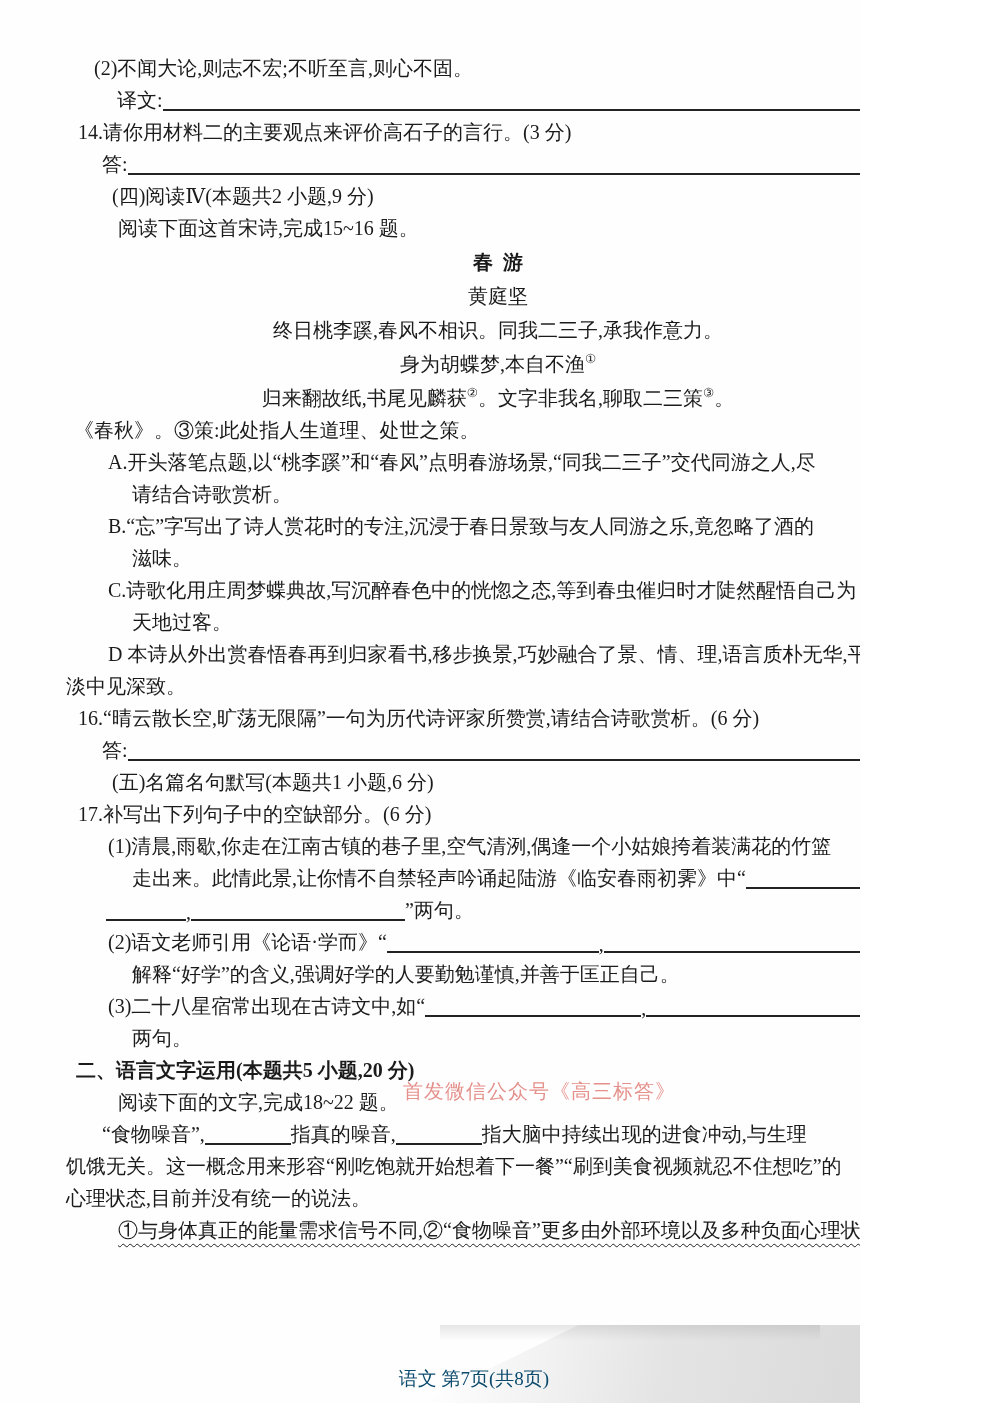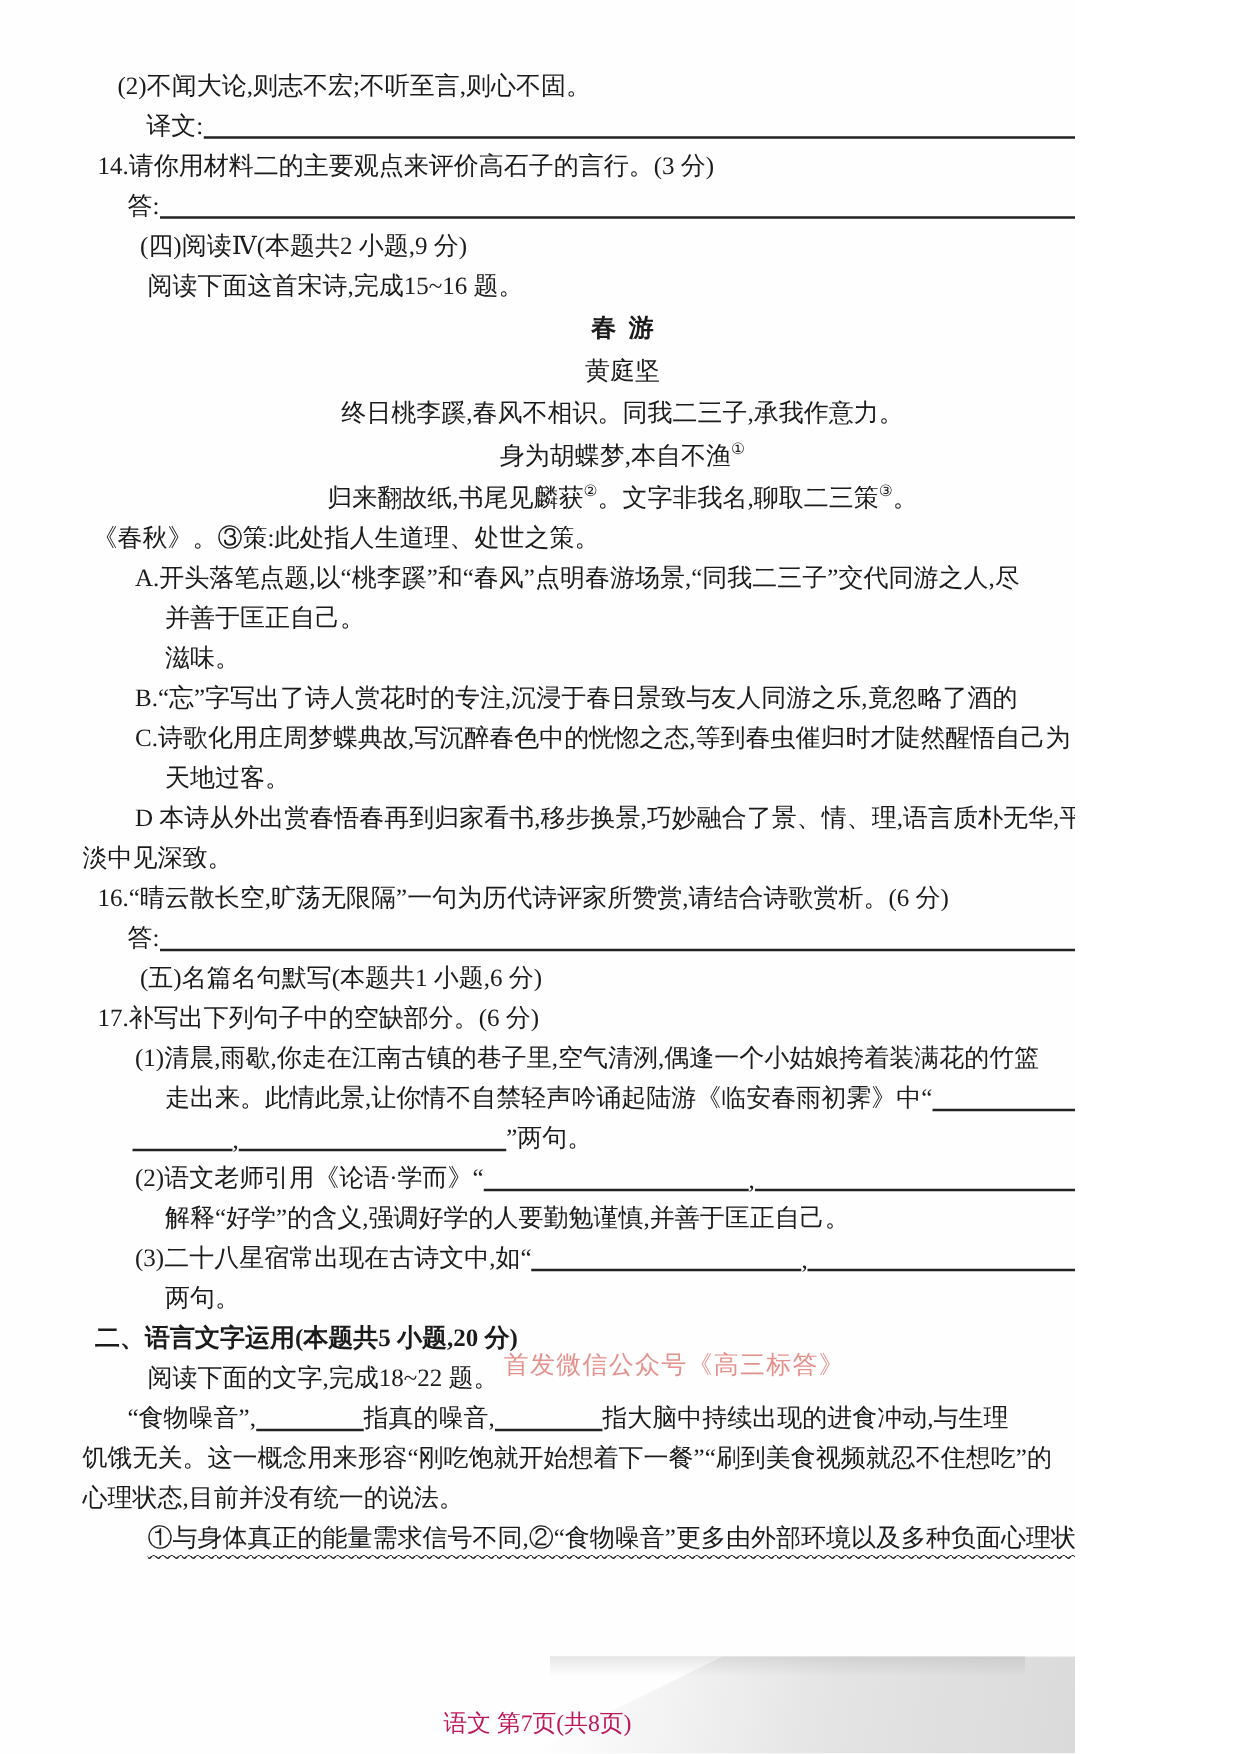--- a/index.html
+++ b/index.html
@@ -12,21 +12,21 @@
   .c{justify-content:center;text-align:center;}
   .b{font-weight:bold;}
   .bl{border-bottom:2px solid #232323;margin-bottom:3px;}
   .grow{flex:1;}
   .sup{font-size:12.5px;margin-bottom:11px;}
   .endq{font-size:12px;margin-bottom:15px;margin-left:6px;}
   .wavy span.wtxt{text-decoration:underline;text-decoration-style:wavy;
         text-decoration-thickness:1.3px;text-decoration-color:#232323;text-underline-offset:6px;}
   .watermark{position:absolute;left:403px;top:1078px;font-size:20px;color:#e07d78;
         letter-spacing:1px;opacity:.85;}
-  .footer{position:absolute;left:0;top:1366px;width:100%;text-align:center;font-size:19px;color:#be185d;}
+  .footer{position:absolute;left:0;top:1366px;width:100%;text-align:center;font-size:19px;color:#0c4a6e;padding-left:44px;}
   .shadow{position:absolute;right:0;bottom:0;width:440px;height:78px;
         background:linear-gradient(100deg,rgba(130,130,130,0) 5%,rgba(125,125,125,0.20) 55%,rgba(135,135,135,0.30) 100%);
         clip-path:polygon(0 100%,36% 0,100% 0,100% 100%);}
   .haze{position:absolute;right:40px;bottom:62px;width:380px;height:16px;
         background:linear-gradient(to bottom,rgba(120,120,120,0.18),rgba(120,120,120,0));}
 </style>
 </head>
 <body>
 
 <div class="page">
@@ -72,27 +72,27 @@
     </div>
 
     <div class="ln" style="margin-left:8px">
       <span>《春秋》。③策:此处指人生道理、处世之策。</span>
     </div>
 
     <div class="ln" style="margin-left:42px">
       <span>A.开头落笔点题,以“桃李蹊”和“春风”点明春游场景,“同我二三子”交代同游之人,尽</span>
     </div>
     <div class="ln" style="margin-left:66px">
-      <span>并善于匡正自己。</span>
+      <span>请结合诗歌赏析。</span>
+    </div>
+    <div class="ln" style="margin-left:42px">
+      <span>B.“忘”字写出了诗人赏花时的专注,沉浸于春日景致与友人同游之乐,竟忽略了酒的</span>
     </div>
     <div class="ln" style="margin-left:66px">
       <span>滋味。</span>
-    </div>
-    <div class="ln" style="margin-left:42px">
-      <span>B.“忘”字写出了诗人赏花时的专注,沉浸于春日景致与友人同游之乐,竟忽略了酒的</span>
     </div>
     <div class="ln" style="margin-left:42px">
       <span>C.诗歌化用庄周梦蝶典故,写沉醉春色中的恍惚之态,等到春虫催归时才陡然醒悟自己为</span>
     </div>
     <div class="ln" style="margin-left:66px">
       <span>天地过客。</span>
     </div>
     <div class="ln" style="margin-left:42px">
       <span>D 本诗从外出赏春悟春再到归家看书,移步换景,巧妙融合了景、情、理,语言质朴无华,平</span>
     </div>

